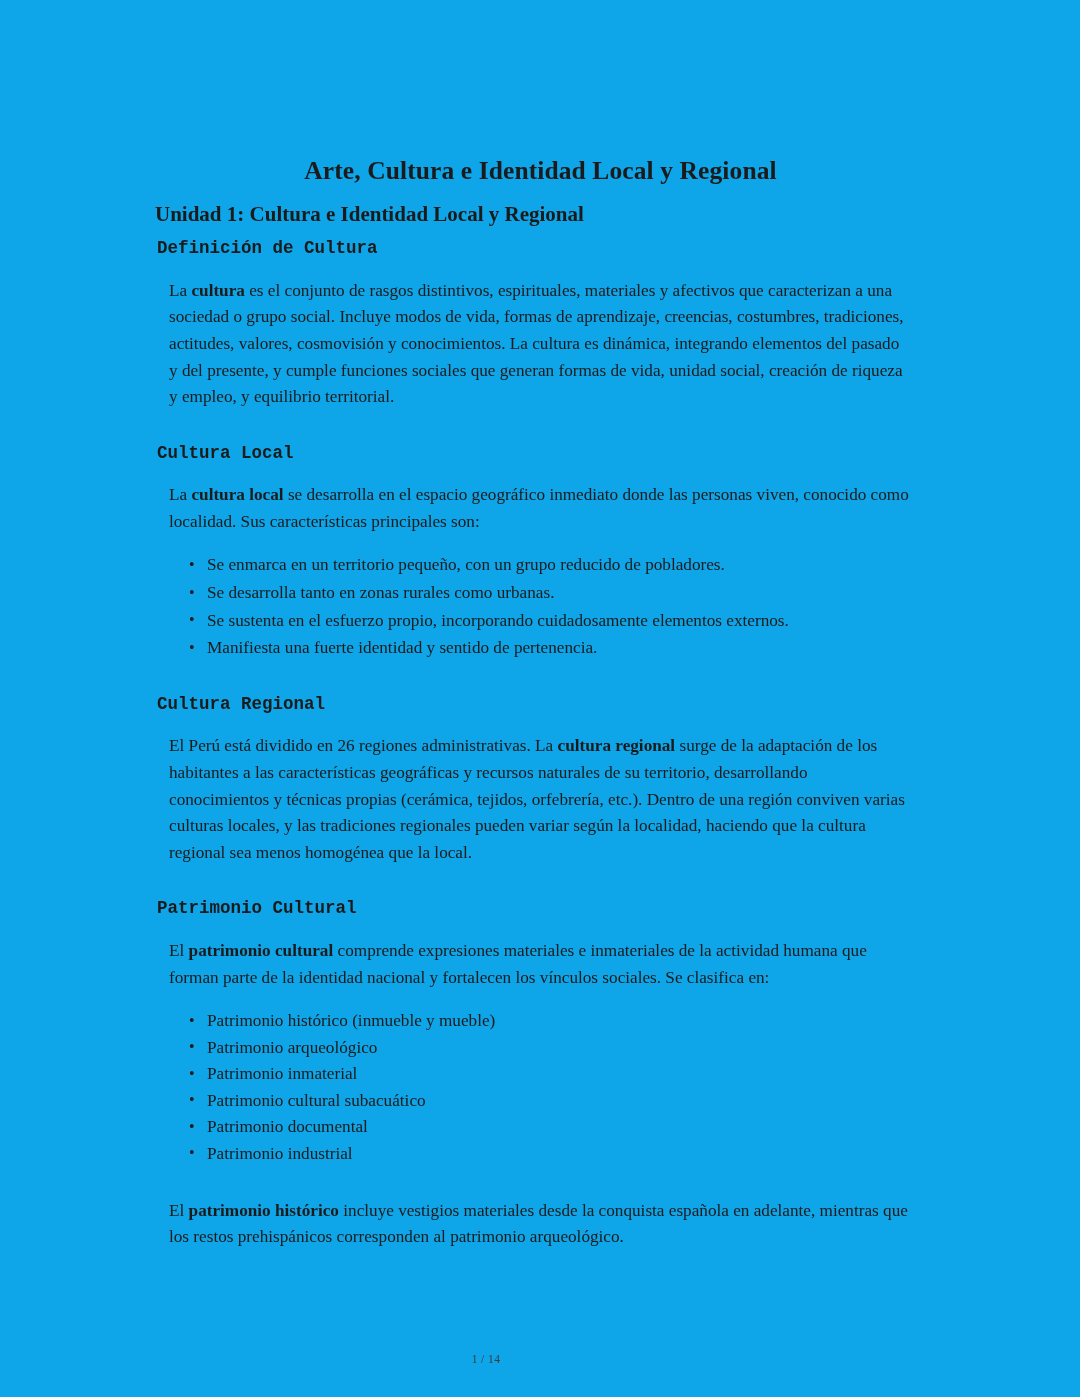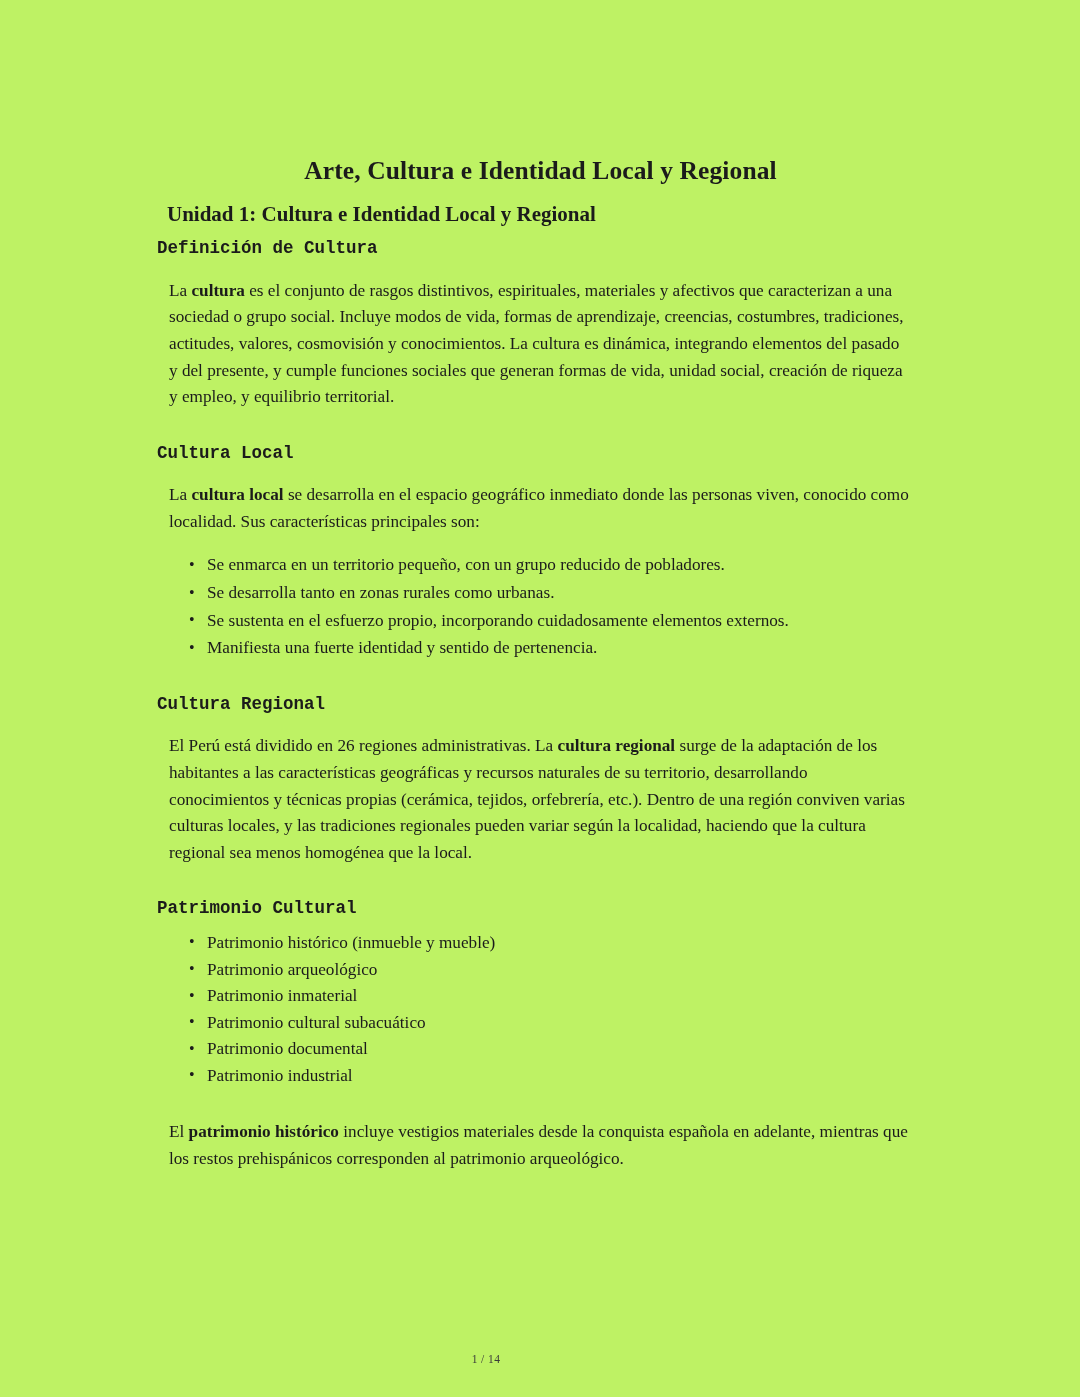--- a/index.html
+++ b/index.html
@@ -14,42 +14,42 @@
     position: relative;
     font-family: "Liberation Serif", "DejaVu Serif", serif;
     color: #1b1b1b;
     -webkit-font-smoothing: antialiased;
   }
   .page {
     position: absolute;
     top: 0; left: 0;
     width: 1080px;
     height: 1397px;
-    background: #bef264;
+    background: #0ea5e9;
     box-sizing: border-box;
   }
   .content {
     position: absolute;
     left: 152px;
     top: 155px;
     width: 777px;
   }
   .doc-title {
     font-size: 25.5px;
     font-weight: bold;
     text-align: center;
     letter-spacing: 0.1px;
     margin: 0 0 14px 0;
     line-height: 1.25;
     color: #1b1b1b;
   }
   .unit-title {
     font-size: 21px;
     font-weight: bold;
-    margin: 0 0 9px 12px;
+    margin: 0 0 9px 0;
     line-height: 1.3;
     padding-left: 3px;
     color: #1b1b1b;
   }
   .section-head {
     font-size: 17.5px;
     font-weight: bold;
     margin: 0 0 4px 0;
     line-height: 1.35;
     padding-left: 5px;
@@ -128,20 +128,21 @@
       <li>Se enmarca en un territorio pequeño, con un grupo reducido de pobladores.</li>
       <li>Se desarrolla tanto en zonas rurales como urbanas.</li>
       <li>Se sustenta en el esfuerzo propio, incorporando cuidadosamente elementos externos.</li>
       <li>Manifiesta una fuerte identidad y sentido de pertenencia.</li>
     </ul>
 
     <h3 class="section-head spaced">Cultura Regional</h3>
     <p class="body-text"><span>El Perú está dividido en 26 regiones administrativas. La </span><b>cultura regional</b><span> surge de la adaptación de los habitantes a las características geográficas y recursos naturales de su territorio, desarrollando conocimientos y técnicas propias (cerámica, tejidos, orfebrería, etc.). Dentro de una región conviven varias culturas locales, y las tradiciones regionales pueden variar según la localidad, haciendo que la cultura regional sea menos homogénea que la local.</span></p>
 
     <h3 class="section-head spaced">Patrimonio Cultural</h3>
+    <p class="body-text"><span>El </span><b>patrimonio cultural</b><span> comprende expresiones materiales e inmateriales de la actividad humana que forman parte de la identidad nacional y fortalecen los vínculos sociales. Se clasifica en:</span></p>
 
     <ul class="bullets tight">
       <li>Patrimonio histórico (inmueble y mueble)</li>
       <li>Patrimonio arqueológico</li>
       <li>Patrimonio inmaterial</li>
       <li>Patrimonio cultural subacuático</li>
       <li>Patrimonio documental</li>
       <li>Patrimonio industrial</li>
     </ul>
 

